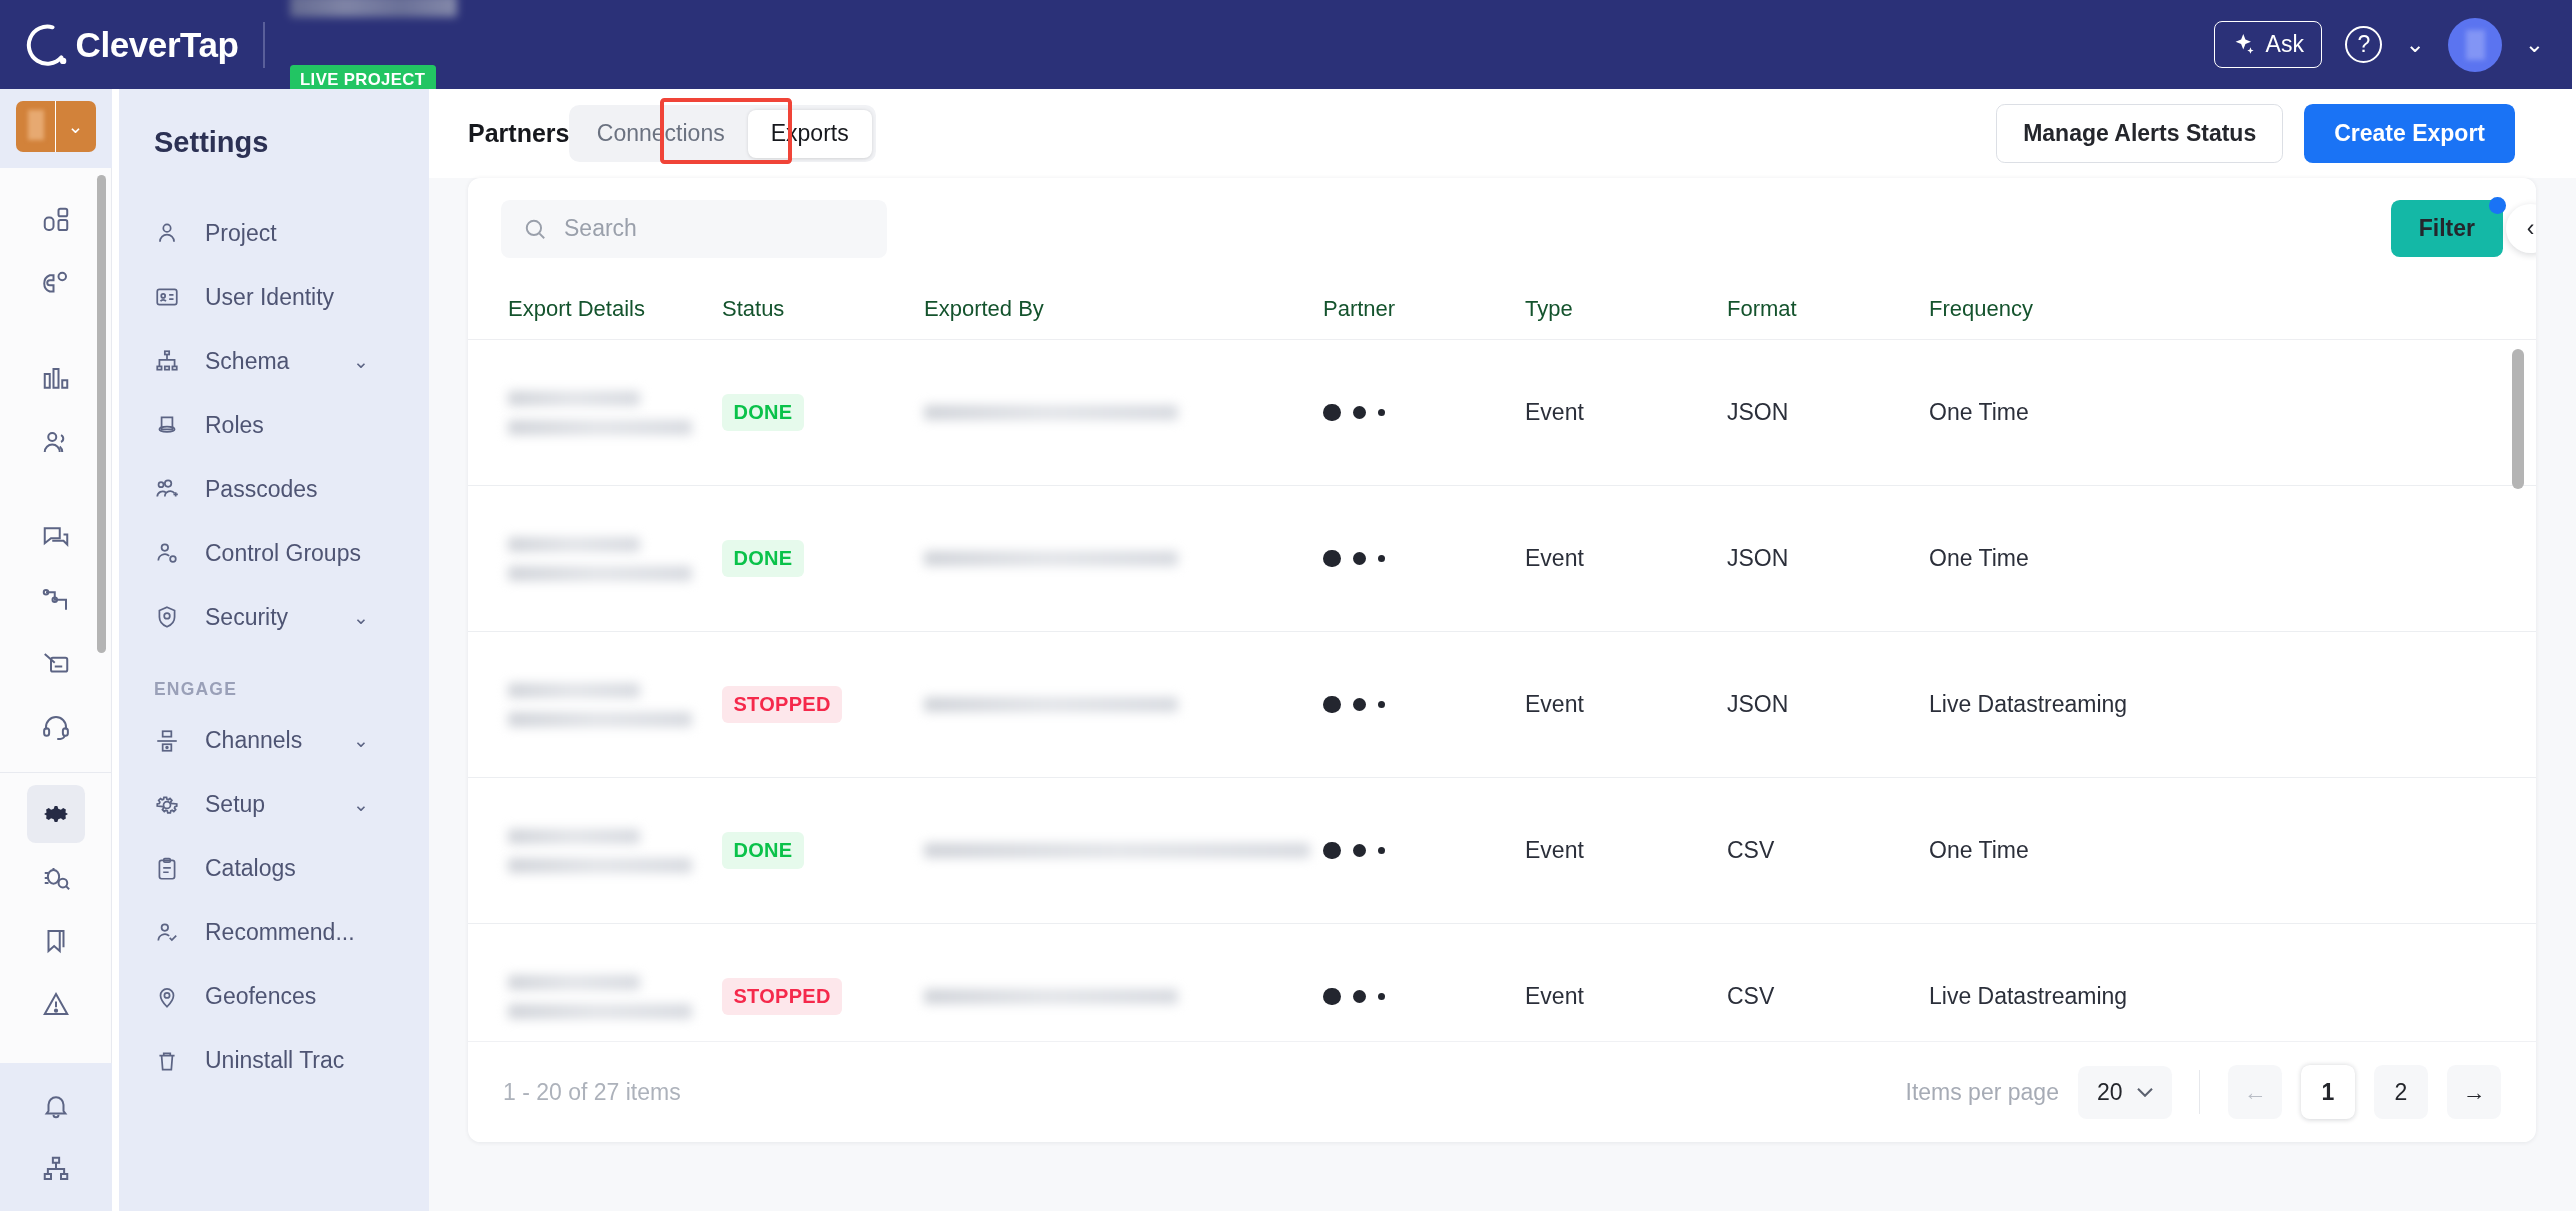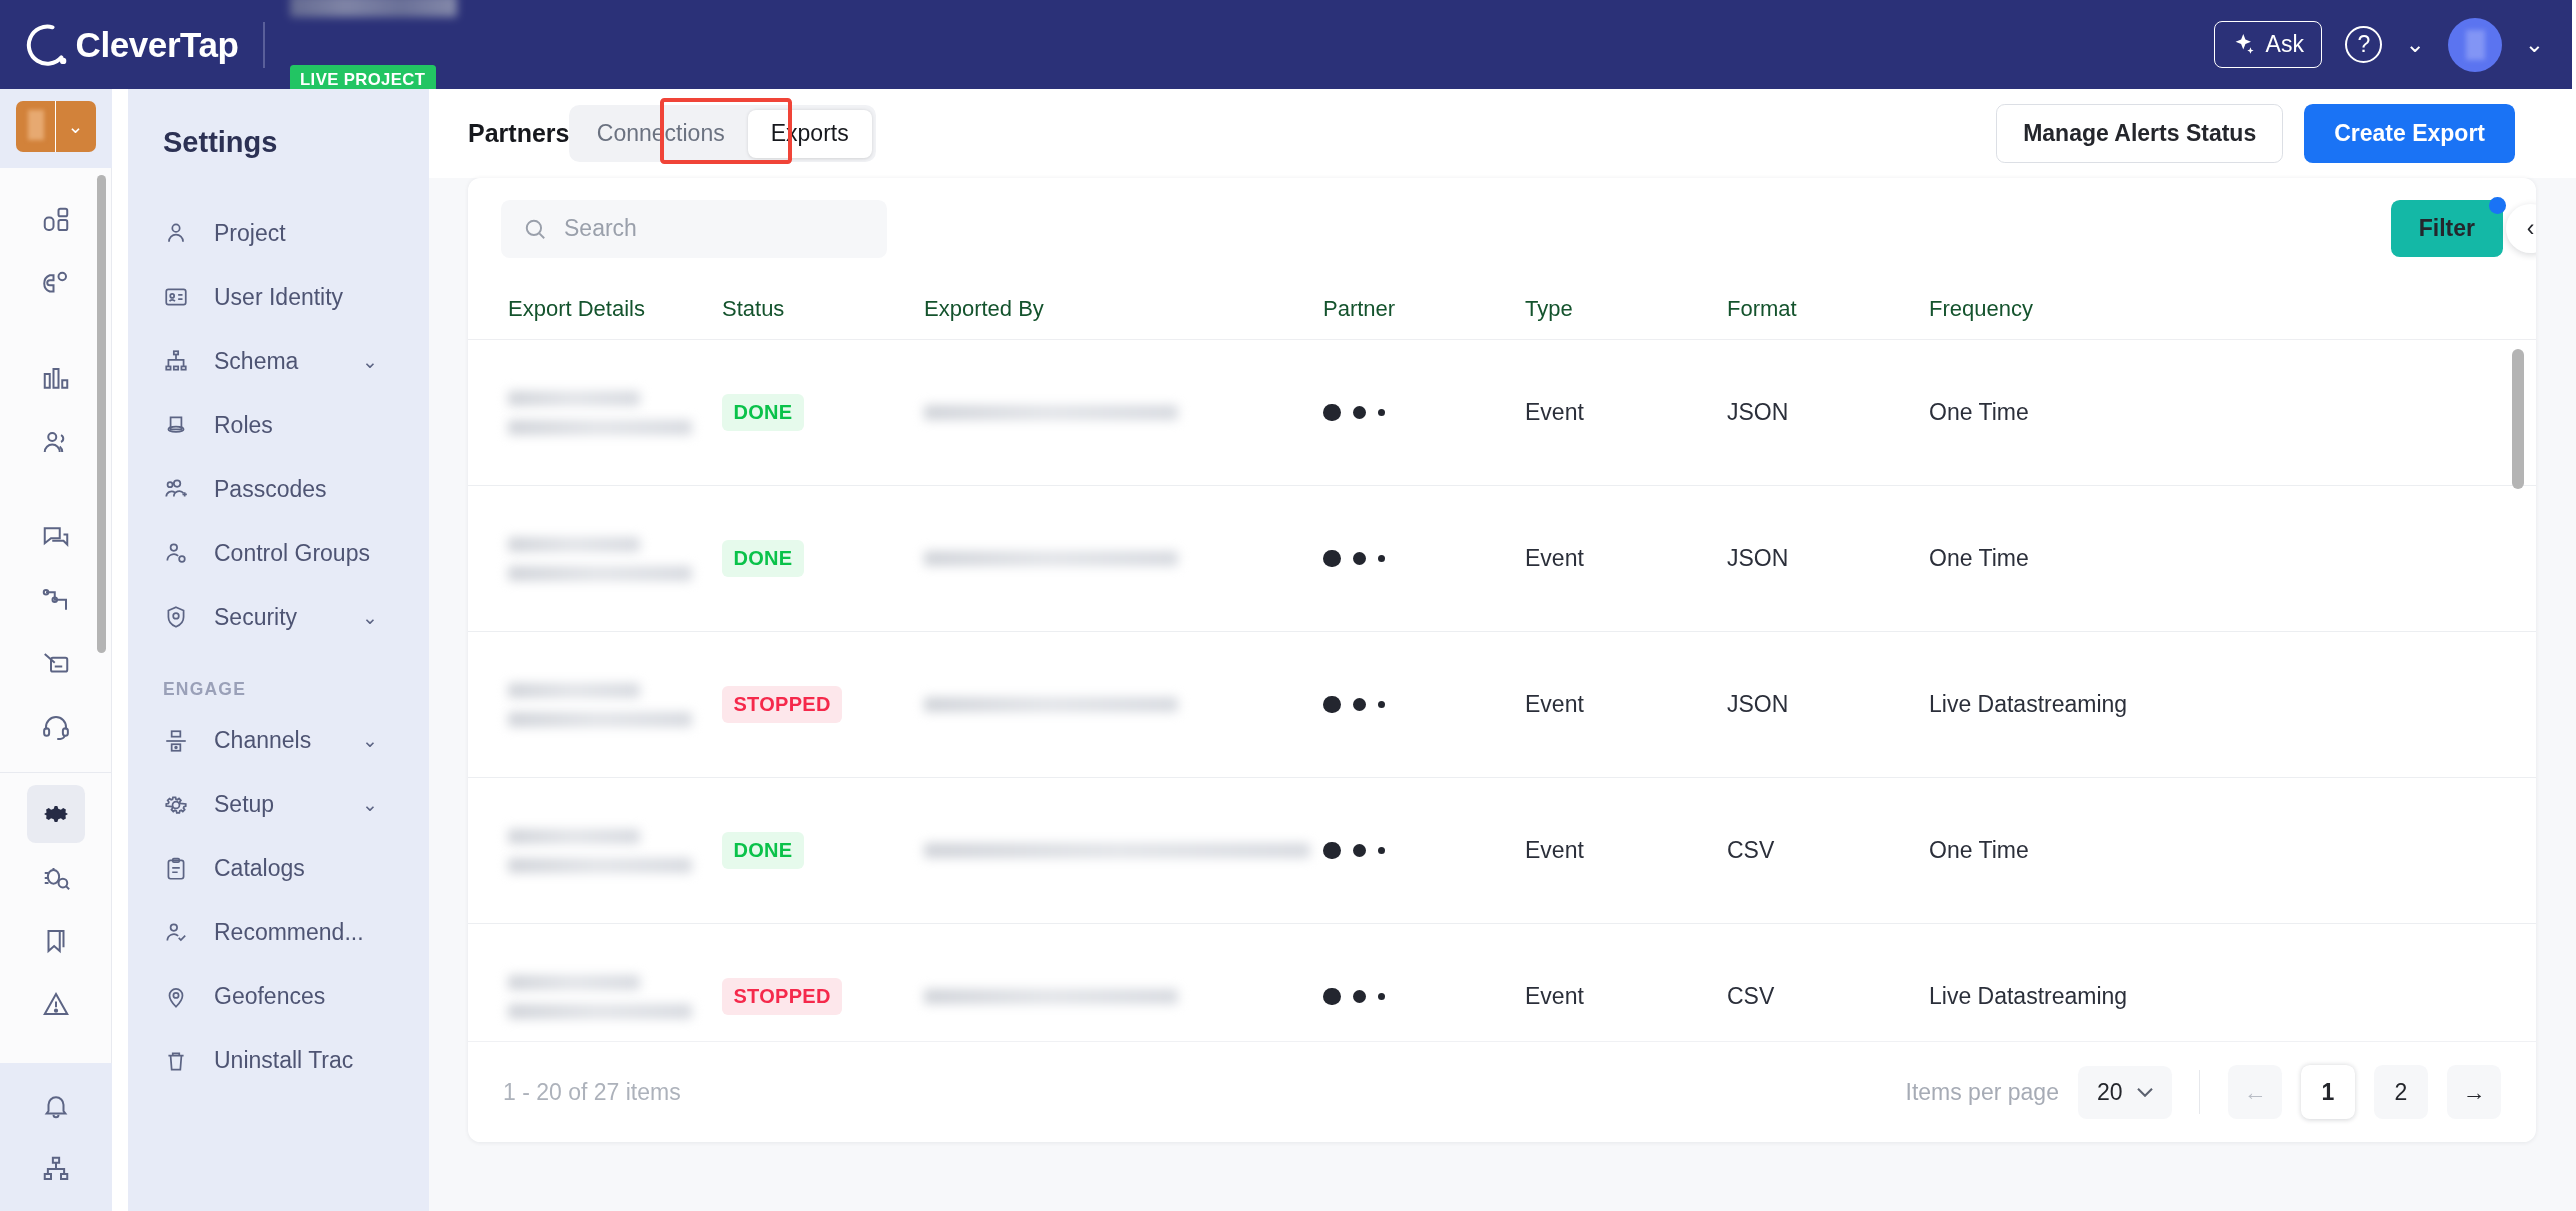--- a/index.html
+++ b/index.html
@@ -80,21 +80,21 @@
   .rail-sep { width: 112px; height: 0.9px; background: #e8eaf0; margin: 10.5px 0 12.3px; }
   .rail-bottom { width: 112px; background: #e7ebf7; padding: 14px 0 8.8px;
     display: flex; flex-direction: column; align-items: center; }
   .rail-scroll {
     position: absolute; right: 5.3px; top: 7px; width: 9.6px; height: 478px;
     background: #b4b4b4; border-radius: 5.3px;
   }
 
   
   .settings {
-    position: absolute; left: 128px; top: 89px; width: 356px; height: 1123px;
+    position: absolute; left: 119px; top: 89px; width: 356px; height: 1123px;
     background: #e7ebf7; border-right: 0.9px solid #d6dbeb; overflow: hidden;
   }
   .settings-title { font-size: 29px; font-weight: 700; color: #2c3154; padding: 37px 0 0 35px; }
   .settings-scrollarea { position: relative; margin-top: 42px; height: 1000px; }
   .snav { display: flex; align-items: center; height: 64px; padding-left: 35px; cursor: pointer; position: relative; }
   .snav .sico { width: 37px; color: #5c6484; display: flex; align-items: center; }
   .snav .slabel { font-size: 23px; color: #4e5473; margin-left: 14px; }
   .snav .schev { position: absolute; right: 105px; color: #5c6484; font-size: 19px; }
   .sgroup { font-size: 17.5px; color: #9aa0b8; letter-spacing: 1.2px; padding: 30px 0 8.8px 35px; font-weight: 600; }
   .settings-scrollbar {

